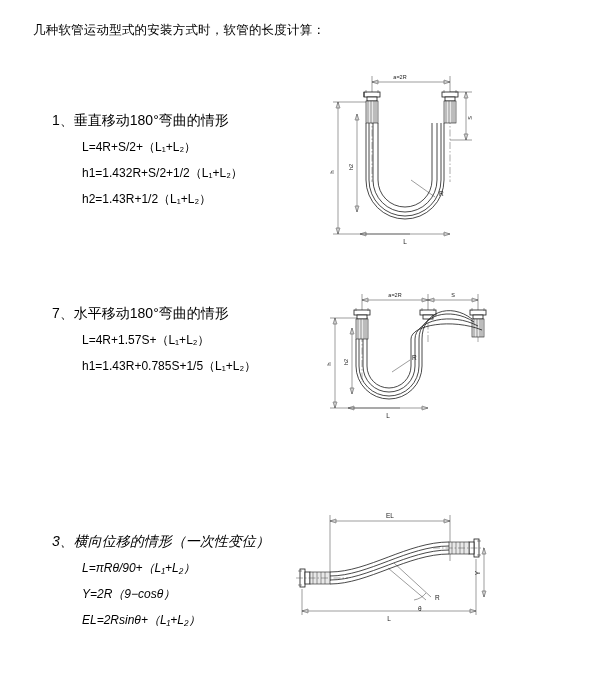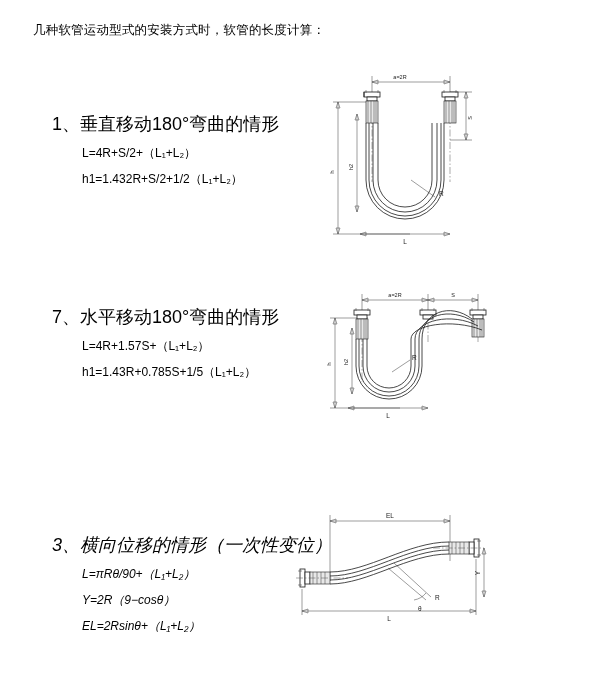--- a/index.html
+++ b/index.html
@@ -25,21 +25,21 @@
     left: 33px;
     top: 22px;
     font-size: 12.5px;
     letter-spacing: 0.2px;
     white-space: nowrap;
   }
   .case {
     position: absolute;
   }
   .case .title {
-    font-size: 18px;
+    font-size: 14px;
     white-space: nowrap;
     margin-bottom: 9px;
   }
   .case .formula {
     font-size: 12px;
     white-space: nowrap;
     margin-bottom: 9px;
     padding-left: 30px;
     margin-top: 8px;
   }
@@ -68,20 +68,21 @@
 <body>
 
 <div class="page">
 
   <div class="heading">几种软管运动型式的安装方式时，软管的长度计算：</div>
 
   <div class="case case1">
     <div class="title">1、垂直移动180°弯曲的情形</div>
     <div class="formula">L=4R+S/2+（L₁+L₂）</div>
     <div class="formula">h1=1.432R+S/2+1/2（L₁+L₂）</div>
+    <div class="formula">h2=1.43R+1/2（L₁+L₂）</div>
   </div>
 
   <div class="case case2">
     <div class="title">7、水平移动180°弯曲的情形</div>
     <div class="formula">L=4R+1.57S+（L₁+L₂）</div>
     <div class="formula">h1=1.43R+0.785S+1/5（L₁+L₂）</div>
   </div>
 
   <div class="case case3">
     <div class="title">3、横向位移的情形（一次性变位）</div>

